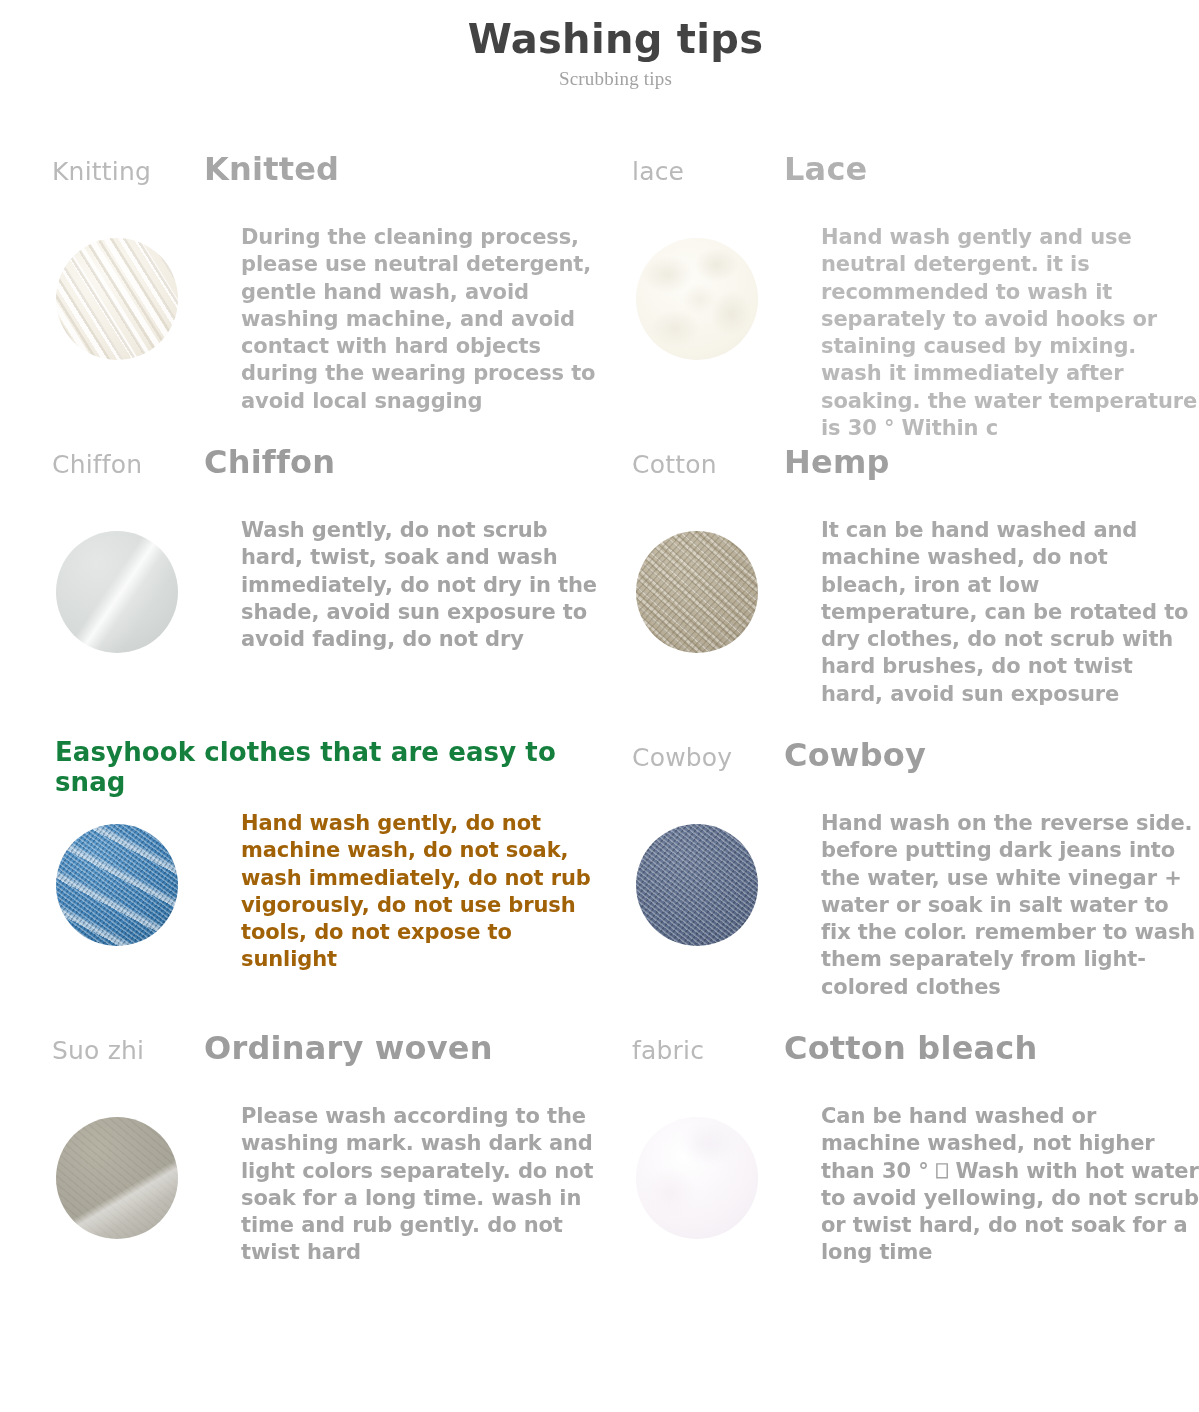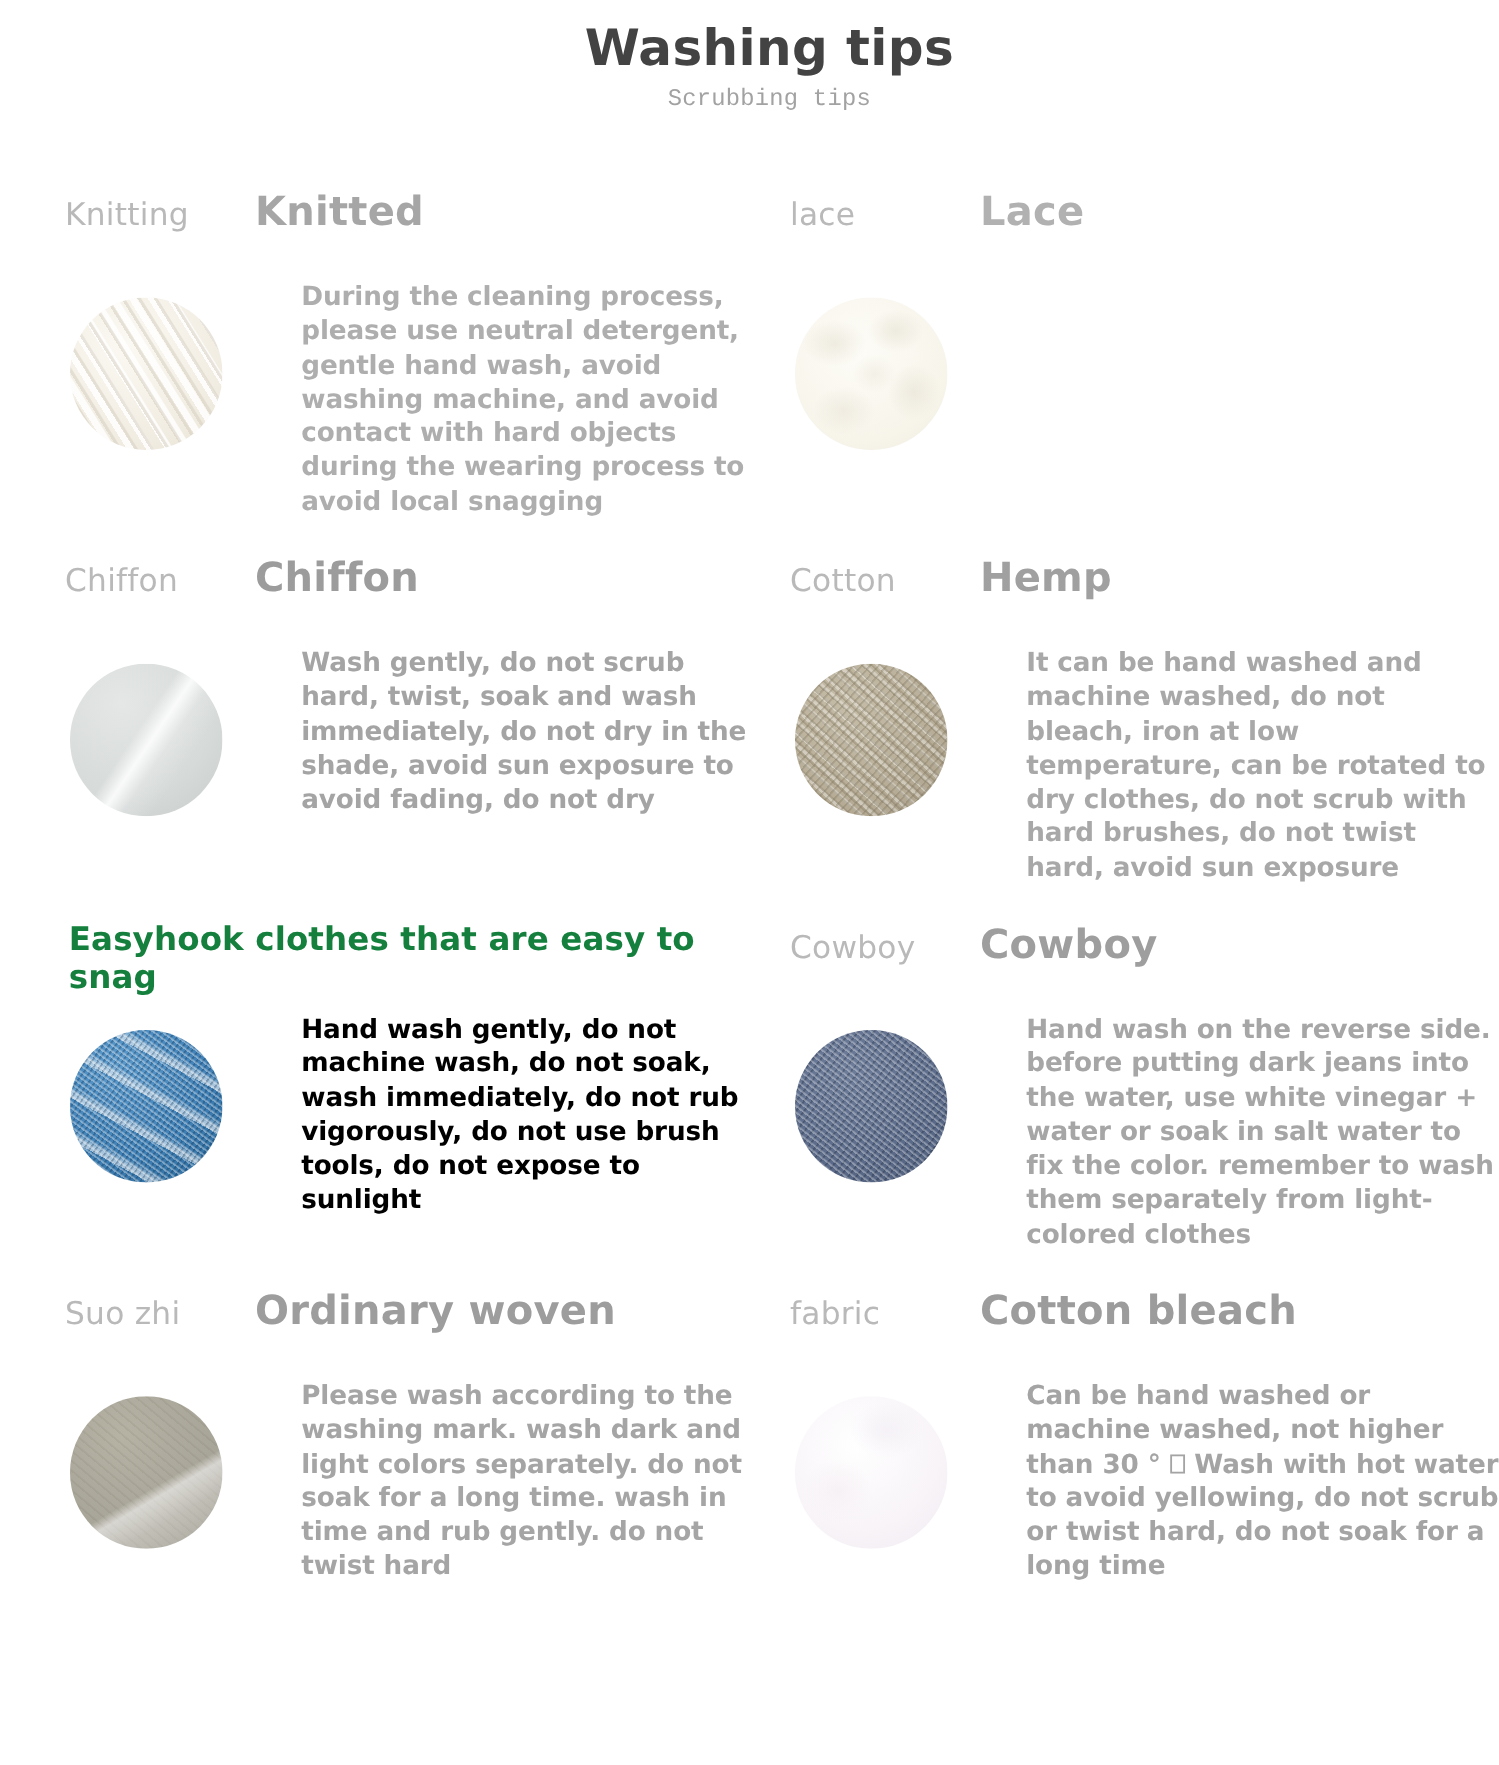--- a/index.html
+++ b/index.html
@@ -25,21 +25,21 @@
   .main-title {
     font-family: "DejaVu Sans", "Liberation Sans", sans-serif;
     font-size: 40px;
     font-weight: bold;
     color: #434343;
     letter-spacing: 0.3px;
     line-height: 1.15;
     margin: 0;
   }
   .sub-title {
-    font-family: Liberation Mono, monospace;
+    font-family: Liberation Serif, serif;
     font-size: 19px;
     font-weight: normal;
     color: #a2a2a2;
     margin: 6px 0 0 0;
     letter-spacing: 0.2px;
   }
 
   
   .grid {
     position: absolute;
@@ -224,20 +224,21 @@
         <div class="desc" style="color:#aeaeae">During the cleaning process, please use neutral detergent, gentle hand wash, avoid washing machine, and avoid contact with hard objects during the wearing process to avoid local snagging</div>
       </div>
     </div>
     <div class="cell right">
       <div class="cell-head">
         <span class="tag-label">lace</span>
         <span class="tag-title" style="color:#b1b1b1">Lace</span>
       </div>
       <div class="cell-body">
         <div class="swatch sw-lace"></div>
+        <div class="desc" style="color:#b9b9b9">Hand wash gently and use neutral detergent. it is recommended to wash it separately to avoid hooks or staining caused by mixing. wash it immediately after soaking. the water temperature is 30 ° Within c</div>
       </div>
     </div>
   </div>
 
   <div class="row">
     <div class="cell left">
       <div class="cell-head">
         <span class="tag-label">Chiffon</span>
         <span class="tag-title" style="color:#9c9c9c">Chiffon</span>
       </div>
@@ -256,21 +257,21 @@
         <div class="desc" style="color:#a8a8a8">It can be hand washed and machine washed, do not bleach, iron at low temperature, can be rotated to dry clothes, do not scrub with hard brushes, do not twist hard, avoid sun exposure</div>
       </div>
     </div>
   </div>
 
   <div class="row">
     <div class="cell left">
       <div class="wide-head">Easyhook clothes that are easy to snag</div>
       <div class="cell-body">
         <div class="swatch sw-easyhook"></div>
-        <div class="desc" style="color:#000000">Hand wash gently, do not machine wash, do not soak, wash immediately, do not rub vigorously, do not use brush tools, do not expose to sunlight</div>
+        <div class="desc" style="color:#a16207">Hand wash gently, do not machine wash, do not soak, wash immediately, do not rub vigorously, do not use brush tools, do not expose to sunlight</div>
       </div>
     </div>
     <div class="cell right wide-desc">
       <div class="cell-head">
         <span class="tag-label">Cowboy</span>
         <span class="tag-title" style="color:#9e9e9e">Cowboy</span>
       </div>
       <div class="cell-body">
         <div class="swatch sw-cowboy"></div>
         <div class="desc" style="color:#a6a6a6">Hand wash on the reverse side. before putting dark jeans into the water, use white vinegar + water or soak in salt water to fix the color. remember to wash them separately from light-colored clothes</div>

